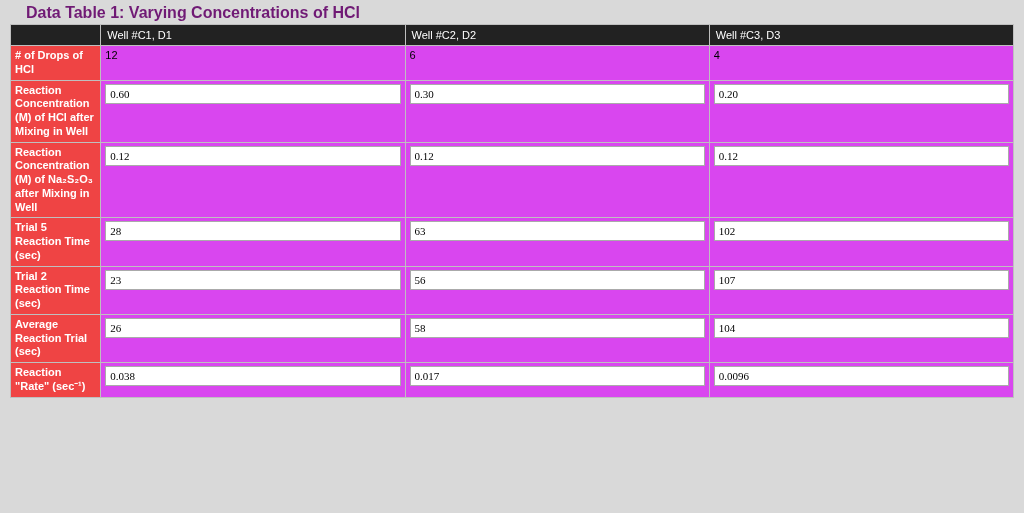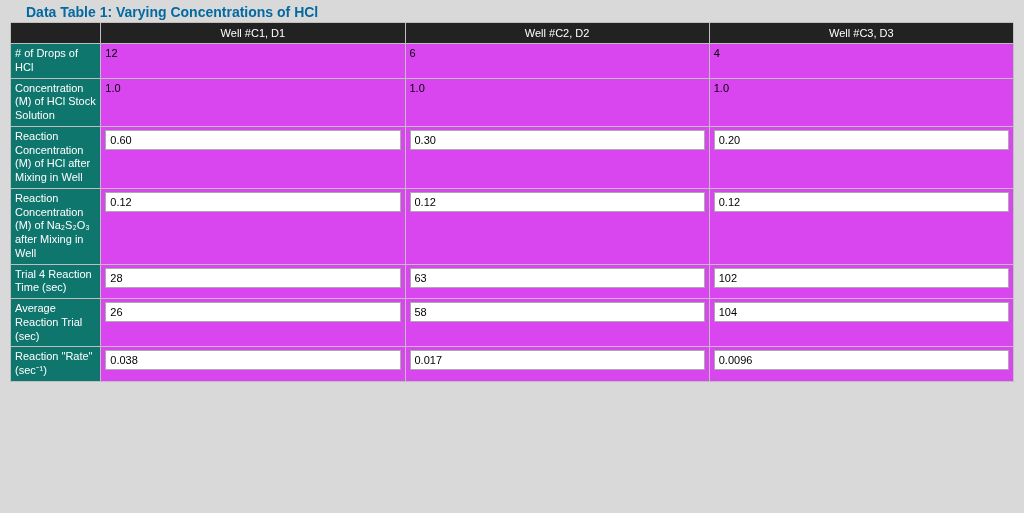--- a/index.html
+++ b/index.html
@@ -4,22 +4,22 @@
   <style>
     * { box-sizing: border-box; margin: 0; padding: 0; }
     body {
       font-family: Arial, Helvetica, sans-serif;
       font-size: 11px;
       background: #d9d9d9;
       padding: 4px 10px;
       color: #000;
     }
     .title {
-      color: #0369a1;
-      font-size: 14px;
+      color: #701a75;
+      font-size: 16px;
       font-weight: bold;
       margin-bottom: 2px;
       padding-left: 16px;
     }
     table {
       border-collapse: collapse;
       width: 100%;
       table-layout: fixed;
     }
     col.labelcol { width: 9%; }
@@ -27,33 +27,33 @@
     td, th {
       border: 1px solid #bfbfbf;
       padding: 3px 4px;
       vertical-align: top;
       background: #d946ef;
     }
     th {
       background: #222;
       color: #fff;
       font-weight: normal;
-      text-align: center;
+      text-align: left;
       padding: 4px 6px;
     }
     td.label {
-      background: #0f766e;
+      background: #ef4444;
       color: #fff;
-      font-weight: normal;
+      font-weight: bold;
       line-height: 1.25;
     }
     input[type="text"] {
       width: 100%;
       font-size: 11px;
-      font-family: Liberation Sans, sans-serif;
+      font-family: Liberation Serif, serif;
       border: 1px solid #aaa;
       background: #fff;
       padding: 2px 4px;
       height: 20px;
     }
   </style>
 </head>
 <body>
 
 <div class="title">Data Table 1: Varying Concentrations of HCl</div>
@@ -74,42 +74,42 @@
     </tr>
   </thead>
   <tbody id="tbody">
       <tr>
         <td class="label"># of Drops of HCl</td>
         <td><span>12</span></td>
         <td><span>6</span></td>
         <td><span>4</span></td>
       </tr>
       <tr>
-        <td class="label">Concentration (M) of HCl Stock Solution</td>
-        <td><span>1.0</span></td>
-        <td><span>1.0</span></td>
-        <td><span>1.0</span></td>
-      </tr>
-      <tr>
         <td class="label">Reaction Concentration (M) of HCl after Mixing in Well</td>
         <td><input type="text" value="0.60" style=""></td>
         <td><input type="text" value="0.30" style=""></td>
         <td><input type="text" value="0.20" style=""></td>
       </tr>
       <tr>
         <td class="label">Reaction Concentration (M) of Na₂S₂O₃ after Mixing in Well</td>
         <td><input type="text" value="0.12" style=""></td>
         <td><input type="text" value="0.12" style=""></td>
         <td><input type="text" value="0.12" style=""></td>
       </tr>
       <tr>
-        <td class="label">Trial 4 Reaction Time (sec)</td>
+        <td class="label">Trial 5 Reaction Time (sec)</td>
         <td><input type="text" value="28" style=""></td>
         <td><input type="text" value="63" style=""></td>
         <td><input type="text" value="102" style=""></td>
+      </tr>
+      <tr>
+        <td class="label">Trial 2 Reaction Time (sec)</td>
+        <td><input type="text" value="23" style=""></td>
+        <td><input type="text" value="56" style=""></td>
+        <td><input type="text" value="107" style=""></td>
       </tr>
       <tr>
         <td class="label">Average Reaction Trial (sec)</td>
         <td><input type="text" value="26" style=""></td>
         <td><input type="text" value="58" style=""></td>
         <td><input type="text" value="104" style=""></td>
       </tr>
       <tr>
         <td class="label">Reaction "Rate" (sec⁻¹)</td>
         <td><input type="text" value="0.038" style=""></td>

